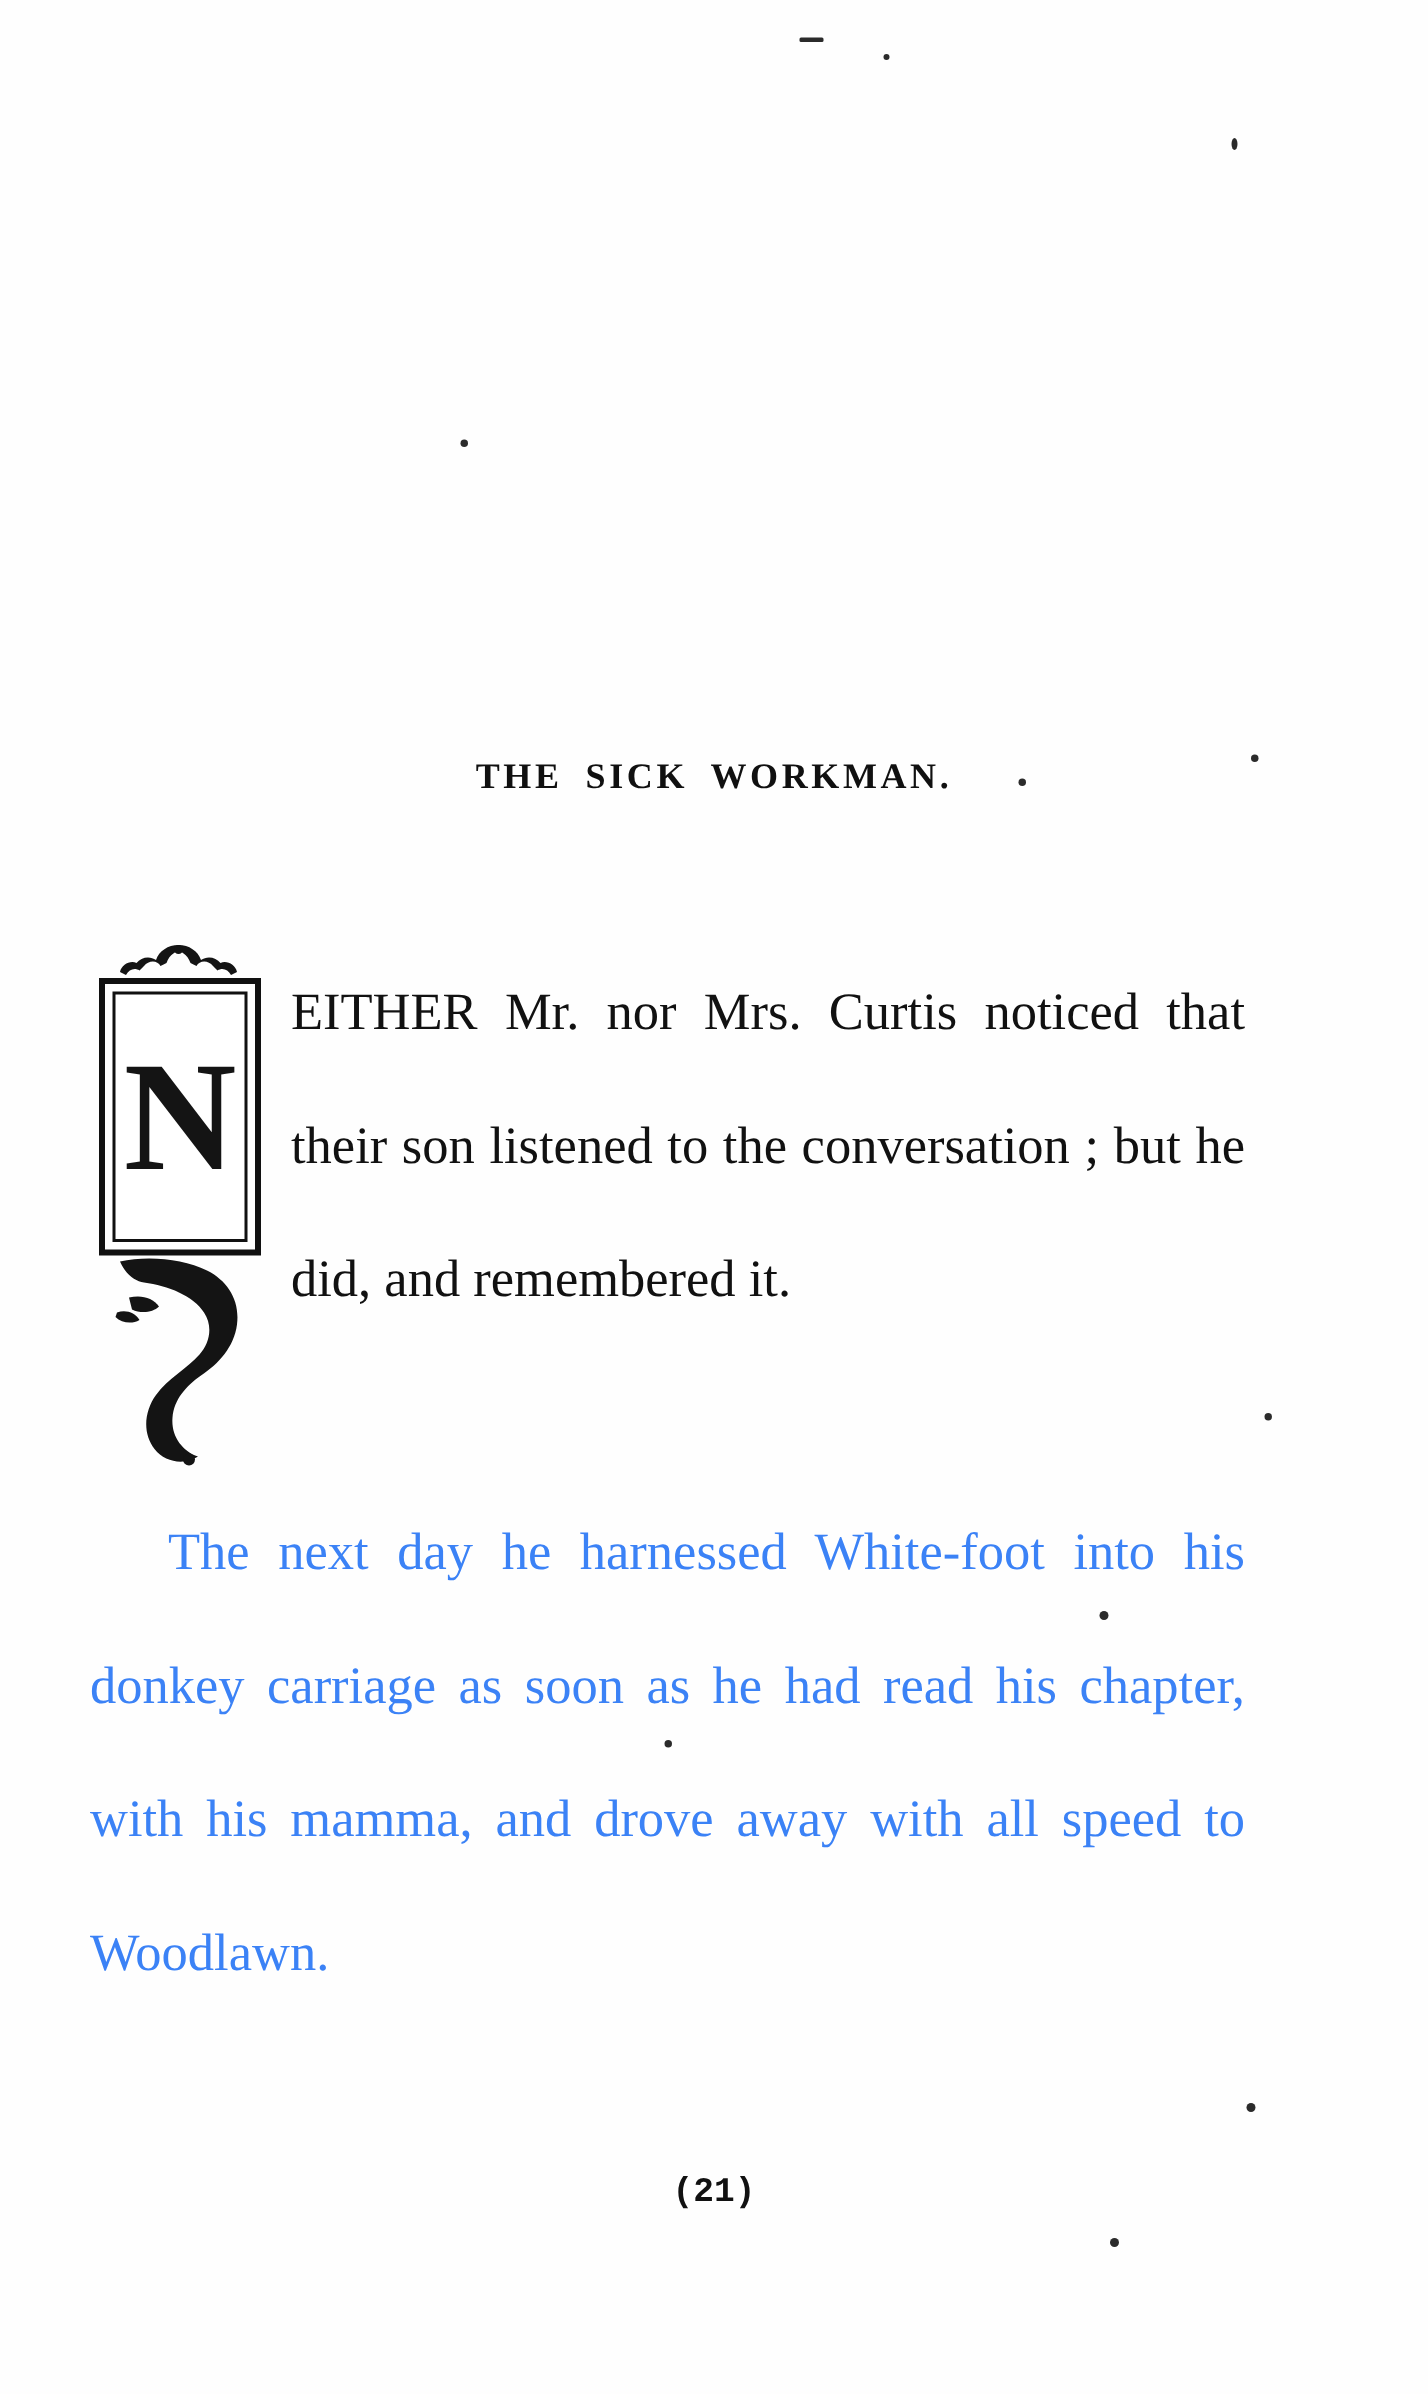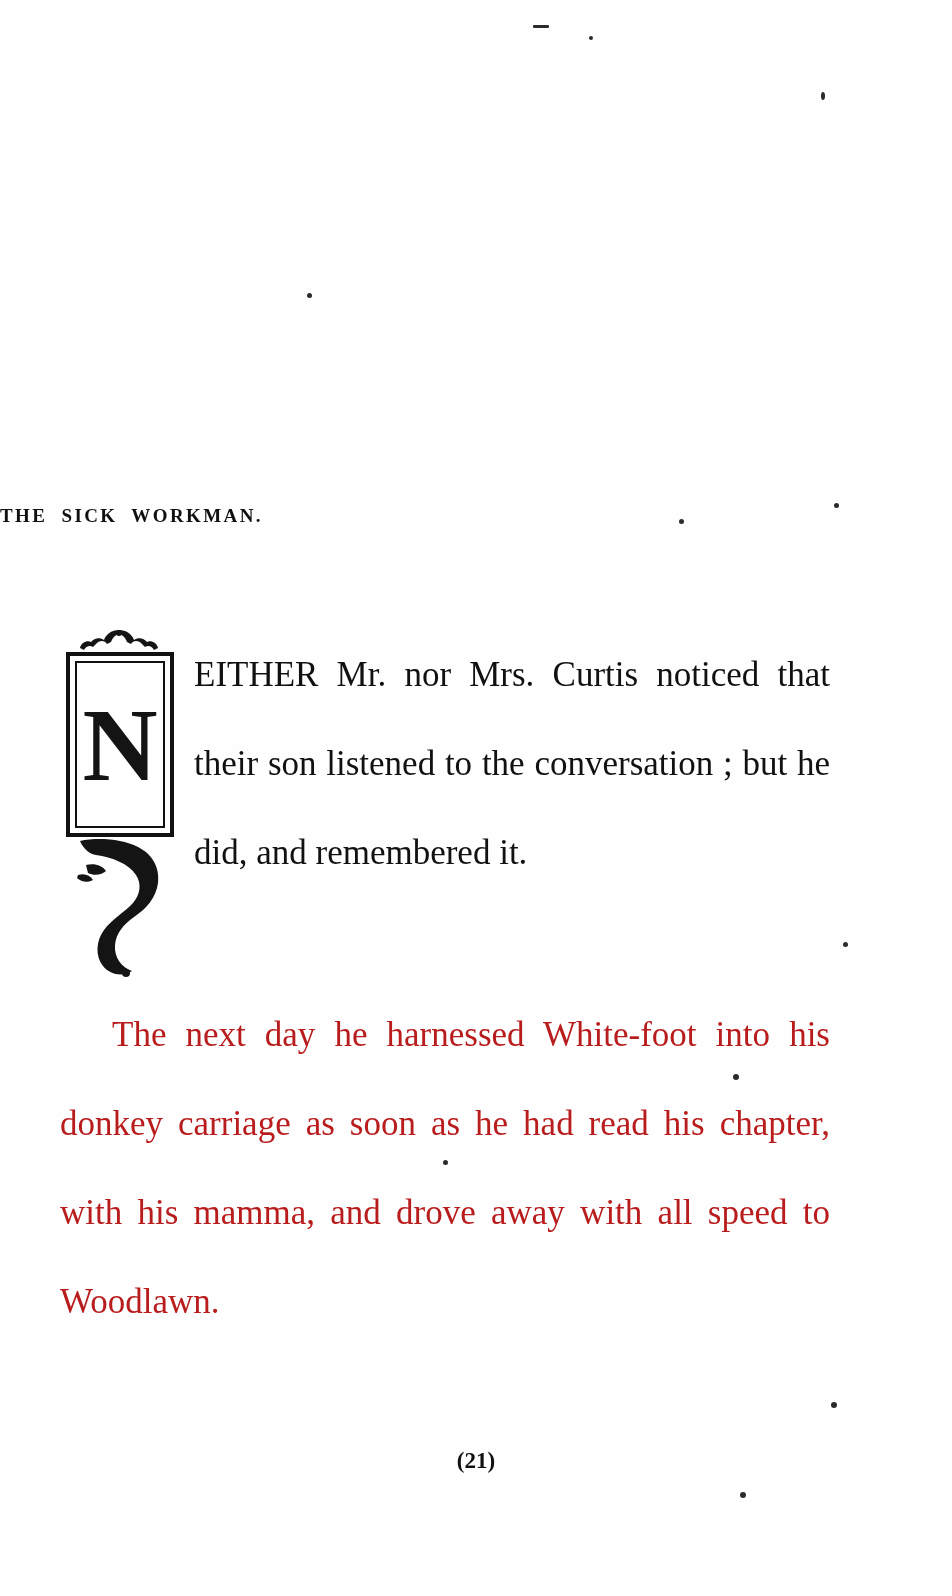--- a/index.html
+++ b/index.html
@@ -45,21 +45,22 @@
     letter-spacing: 1.5px;
     font-family: "Liberation Serif", serif;
     color: #0d0d0d;
   }
 
   .section-title {
     position: absolute;
     top: 505px;
     left: 0;
     width: 952px;
-    font-size: 19px;
+    text-align: center;
+    font-size: 24px;
     font-weight: bold;
     letter-spacing: 2.4px;
     word-spacing: 7px;
     font-family: "Liberation Serif", serif;
     color: #101010;
   }
 
   
   .body-block {
     position: absolute;
@@ -132,34 +133,34 @@
     top: 205px;
     left: 8px;
     width: 104px;
     height: 150px;
   }
 
   .second-para {
     font-size: 35px;
     line-height: 89px;
     text-align: justify;
-    color: #b91c1c;
+    color: #3b82f6;
     margin: 0;
     text-indent: 52px;
   }
 
   .page-number {
     position: absolute;
     top: 1448px;
     left: 0;
     width: 952px;
     text-align: center;
     font-size: 23px;
     font-weight: bold;
-    font-family: Liberation Serif, serif;
+    font-family: Liberation Mono, monospace;
     color: #111;
   }
 </style>
 </head>
 <body>
 
 <div class="page">
 
   <div class="dash" style="top:25px; left:533px; width:16px; height:3px;"></div>
   <div class="speck" style="top:36px; left:589px; width:4px; height:4px;"></div>

